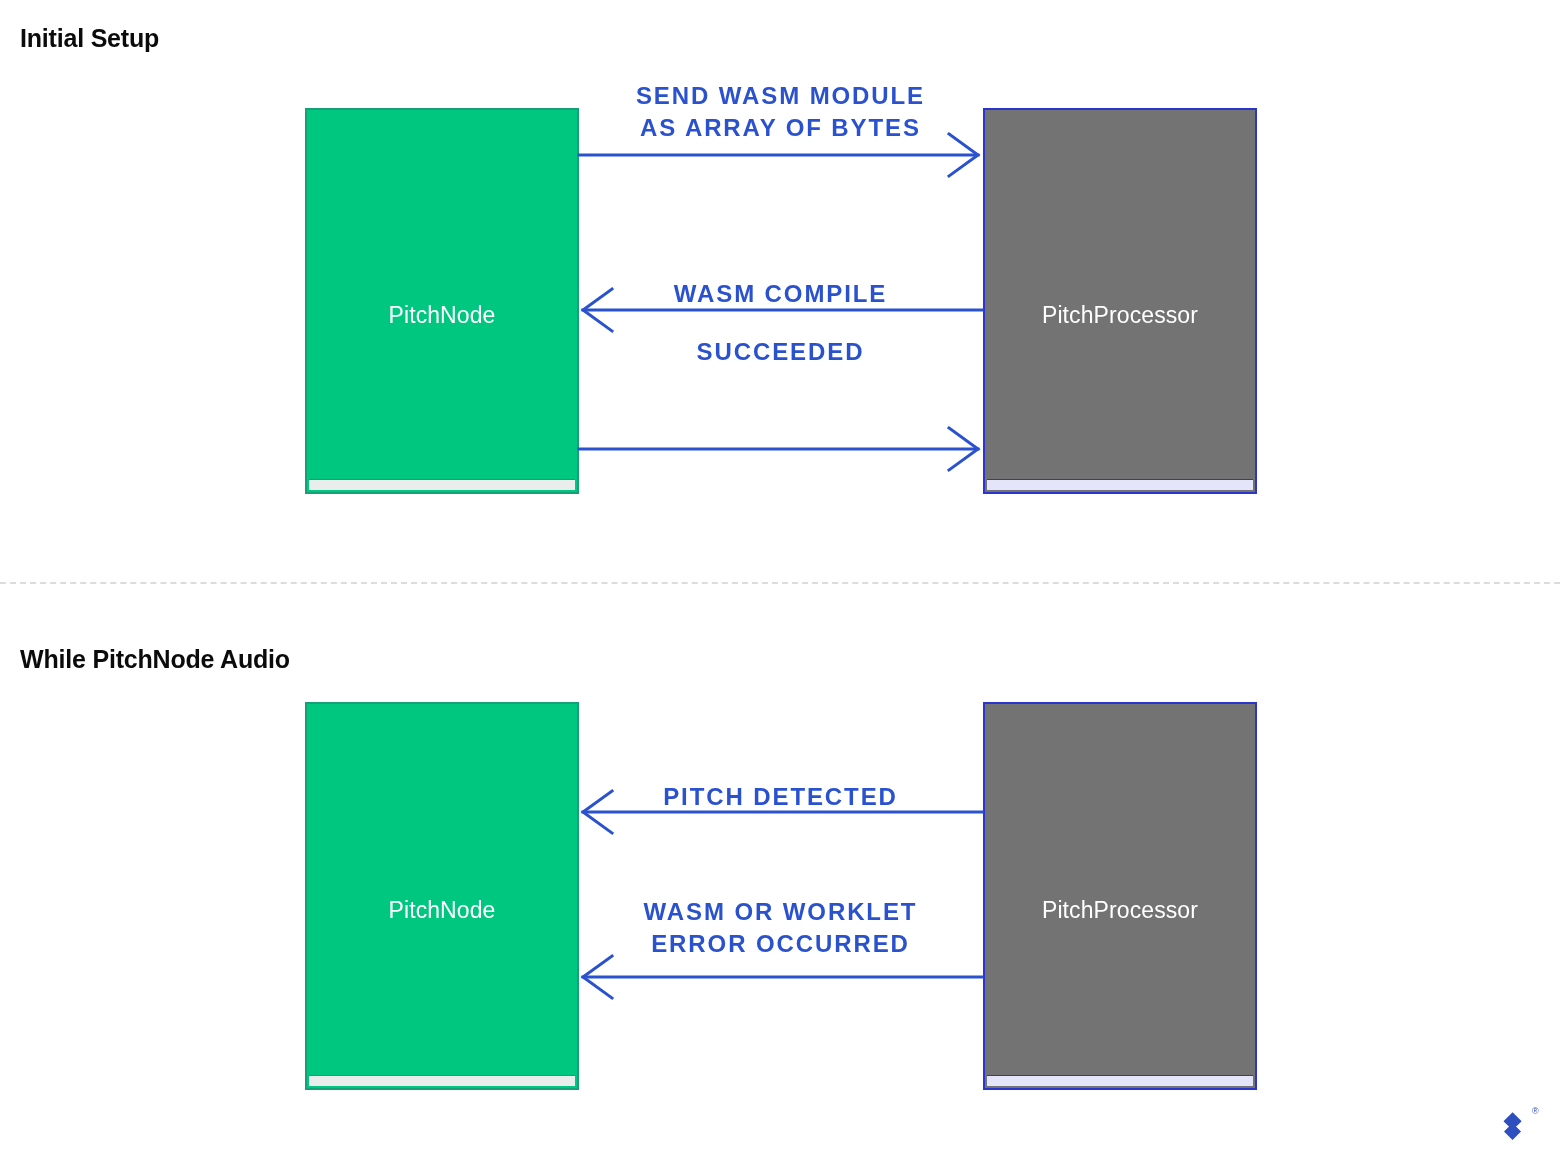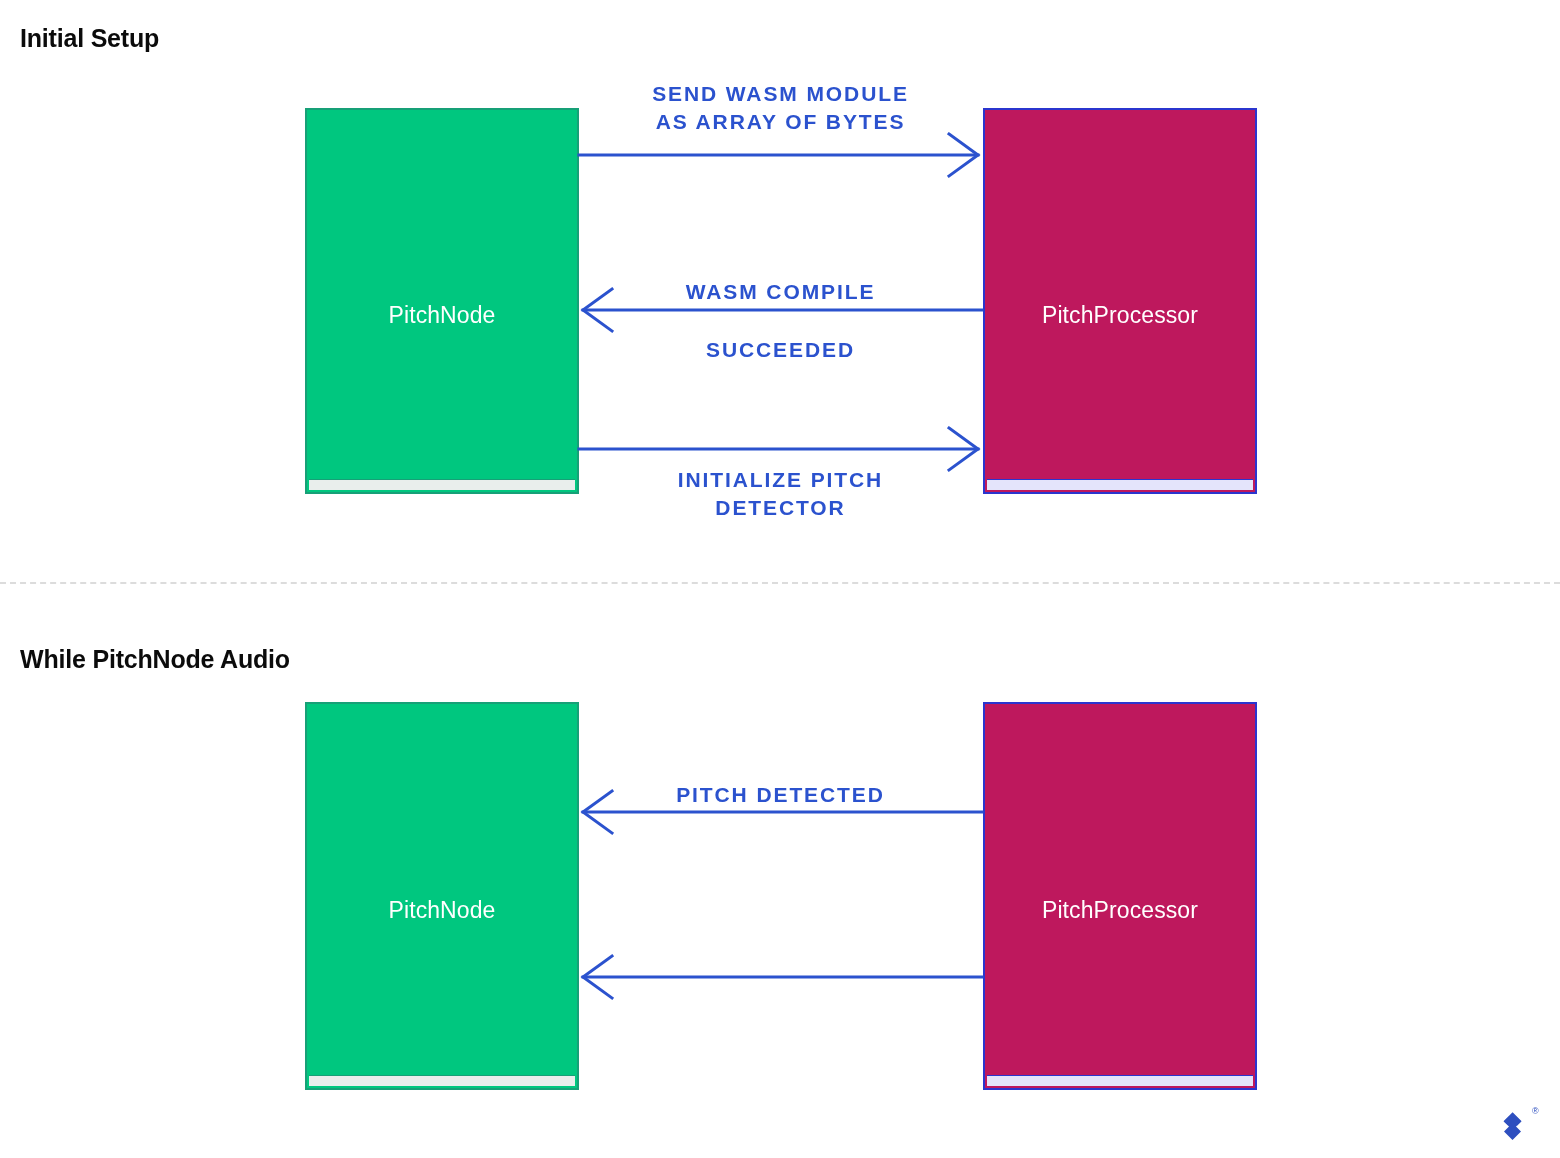--- a/index.html
+++ b/index.html
@@ -53,21 +53,21 @@
   .node.green {
     background:#00C77F;
     border:2px solid #17A077;
   }
   .node.green .strip {
     position:absolute; left:2px; right:2px; bottom:2px; height:11px;
     background:#e9eeec;
     border-top:1px solid #17A077;
   }
   .node.blue {
-    background:#be185d;
+    background:#737373;
     border:2px solid #2B35CE;
   }
   .node.blue .strip {
     position:absolute; left:2px; right:2px; bottom:2px; height:11px;
     background:#e4e4fb;
     border-top:1px solid #2B35CE;
   }
 
   
   #node-s1-green { left:305px; top:108px; width:274px; height:386px; }
@@ -76,21 +76,21 @@
   #node-s2-green { left:305px; top:702px; width:274px; height:388px; }
   #node-s2-blue  { left:983px; top:702px; width:274px; height:388px; }
 
   
   .arrow-svg { position:absolute; left:0; top:0; width:1560px; height:1158px; pointer-events:none; }
 
   
   .arrow-label {
     position:absolute;
     color:#2B52CE;
-    font-size:21px;
+    font-size:24px;
     font-weight:700;
     letter-spacing:1.9px;
     text-align:center;
     line-height:1.33;
     white-space:pre-line;
   }
   #lbl-1 { left:578px; top:80px;  width:405px; }
   #lbl-2a{ left:578px; top:278px; width:405px; }
   #lbl-2b{ left:578px; top:320px; width:405px;margin-top:16px; }
   #lbl-3 { left:578px; top:466px; width:405px; }
@@ -169,25 +169,25 @@
     </g>
   </svg>
 
   <div class="arrow-label" id="lbl-1">SEND WASM MODULE
 AS ARRAY OF BYTES</div>
 
   <div class="arrow-label" id="lbl-2a">WASM COMPILE</div>
 
   <div class="arrow-label" id="lbl-2b">SUCCEEDED</div>
 
-  <div class="arrow-label" id="lbl-3">INITIALIZE PITCH
-DETECTOR</div>
 
   <div class="arrow-label" id="lbl-4">PITCH DETECTED</div>
 
+  <div class="arrow-label" id="lbl-5">WASM OR WORKLET
+ERROR OCCURRED</div>
 
   <svg class="logo" viewBox="0 0 52 42" xmlns="http://www.w3.org/2000/svg">
     <path d="M12 17.5 L20.5 9 L29 17.5 L24 22.5 L29 27.5 L20.5 36 L12 27.5 L17 22.5 Z" fill="#2E4FBF"></path>
     <path d="M20.5 4 L26 9.5 L20.5 15 L15 9.5 Z" fill="#ffffff"></path>
     <path d="M11.5 17.3 L20.6 8.2 L29.6 17.2 L25.0 21.8 L20.4 17.2 L16.1 21.6 Z" fill="#2E4FBF"></path>
     <text x="40" y="10" font-family="'Liberation Sans', sans-serif" font-size="9" fill="#2E4FBF">®</text>
   </svg>
 
 </div>
 

